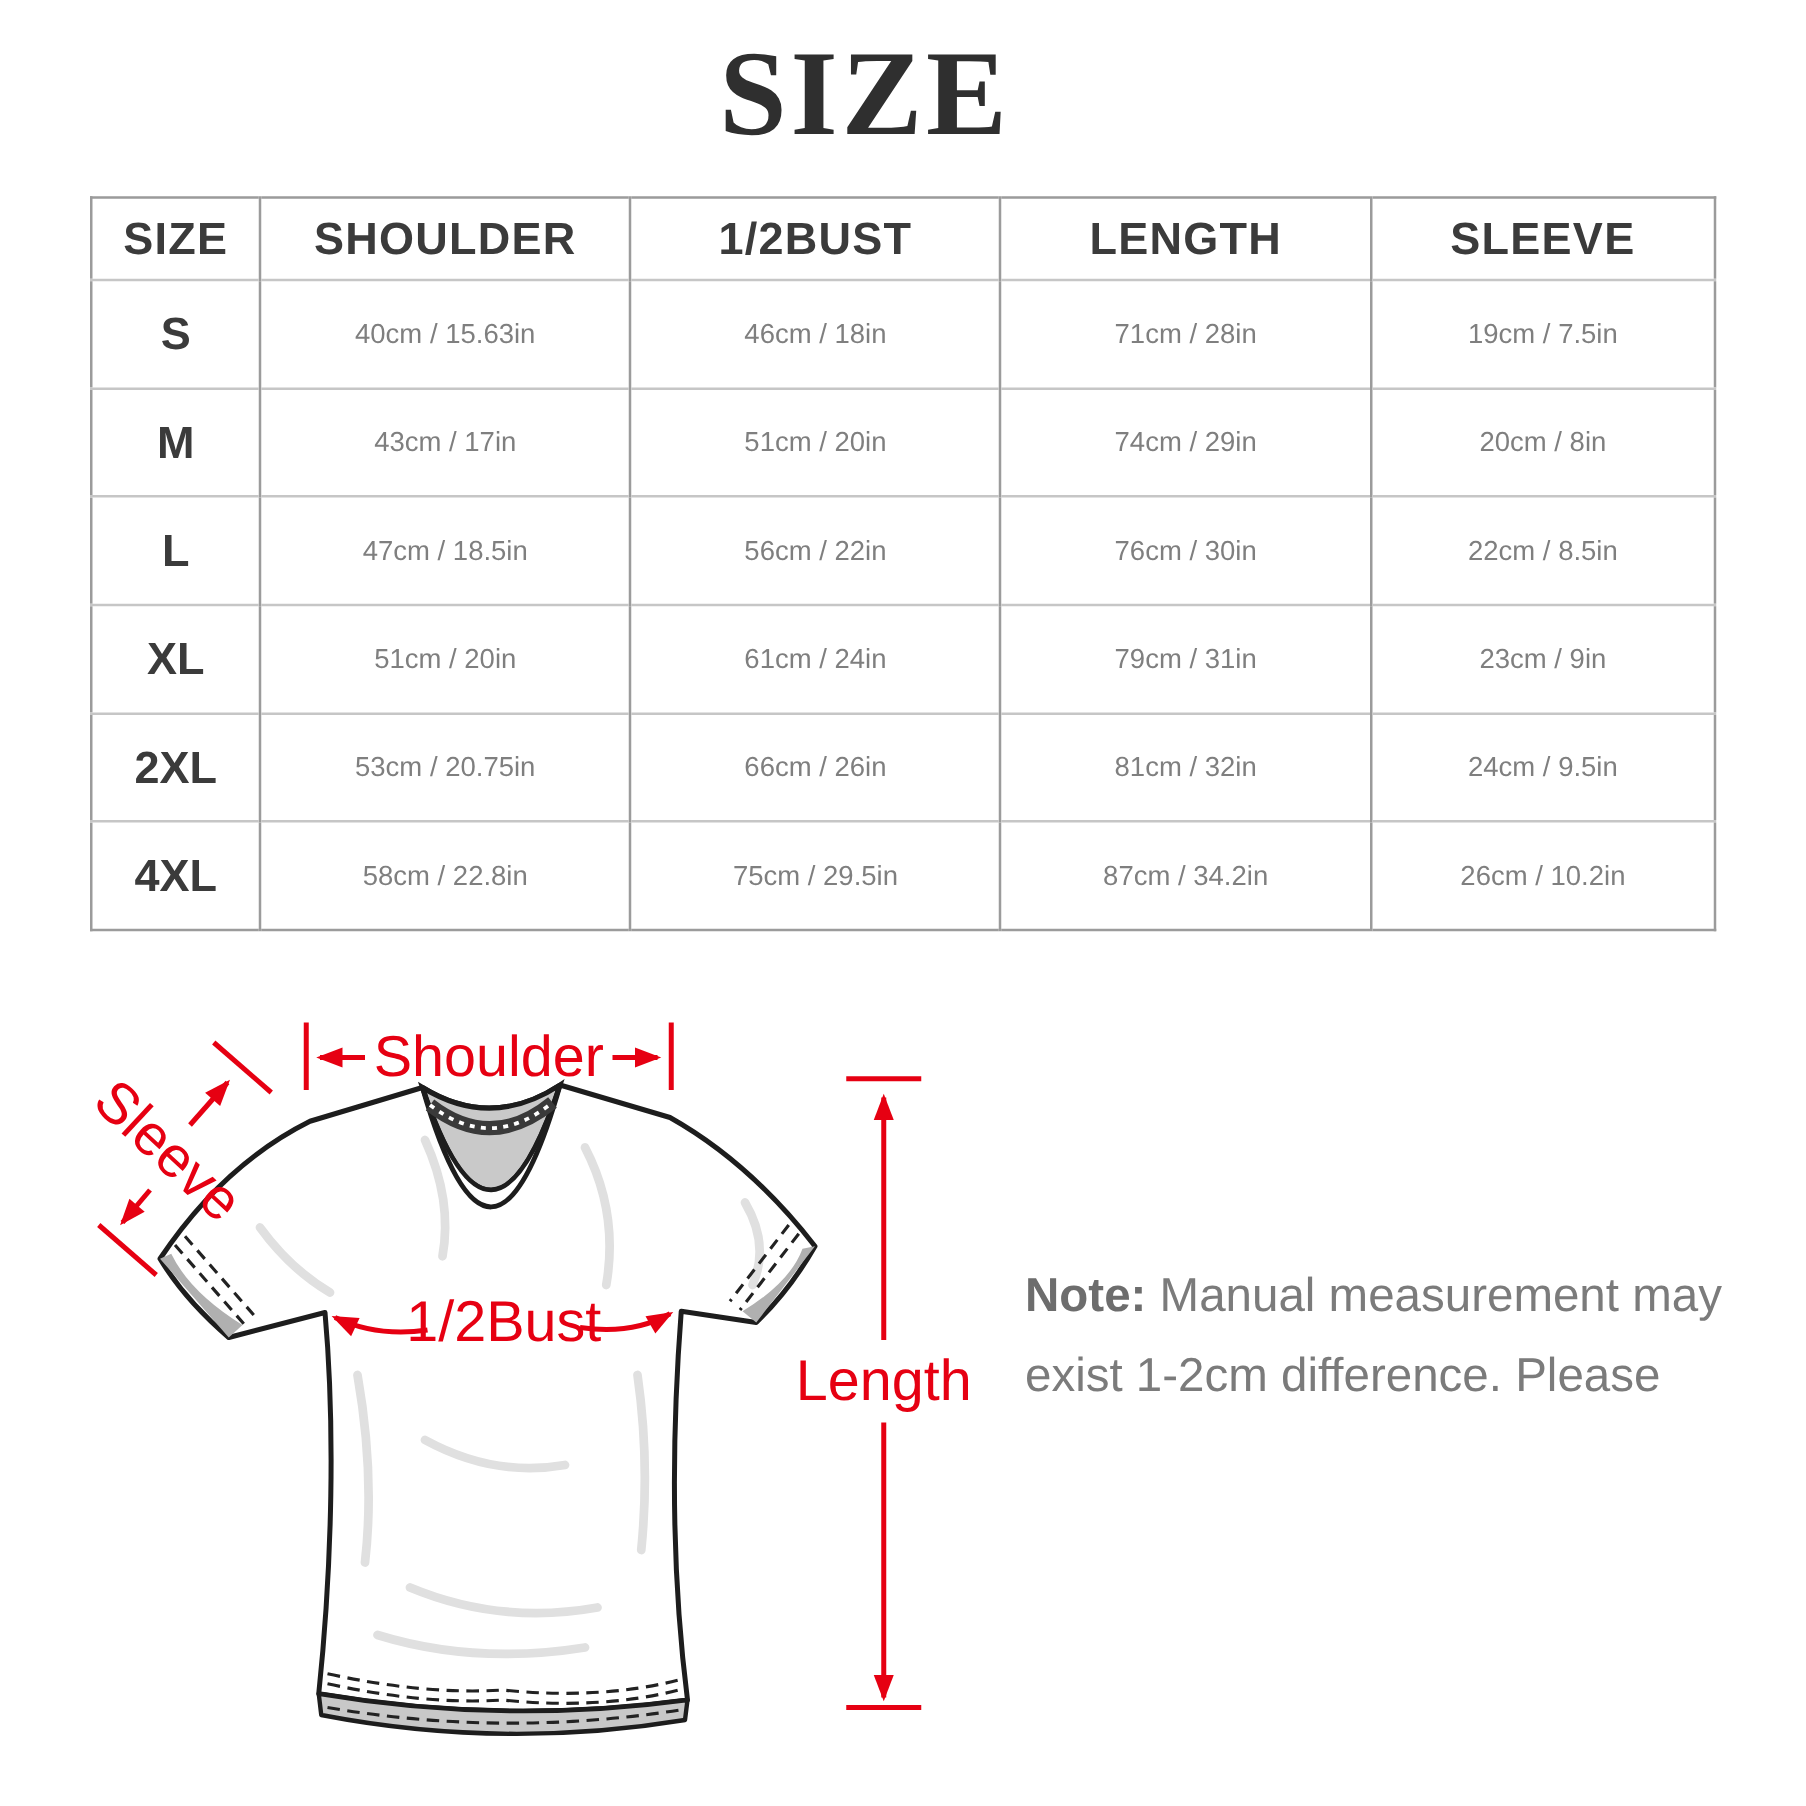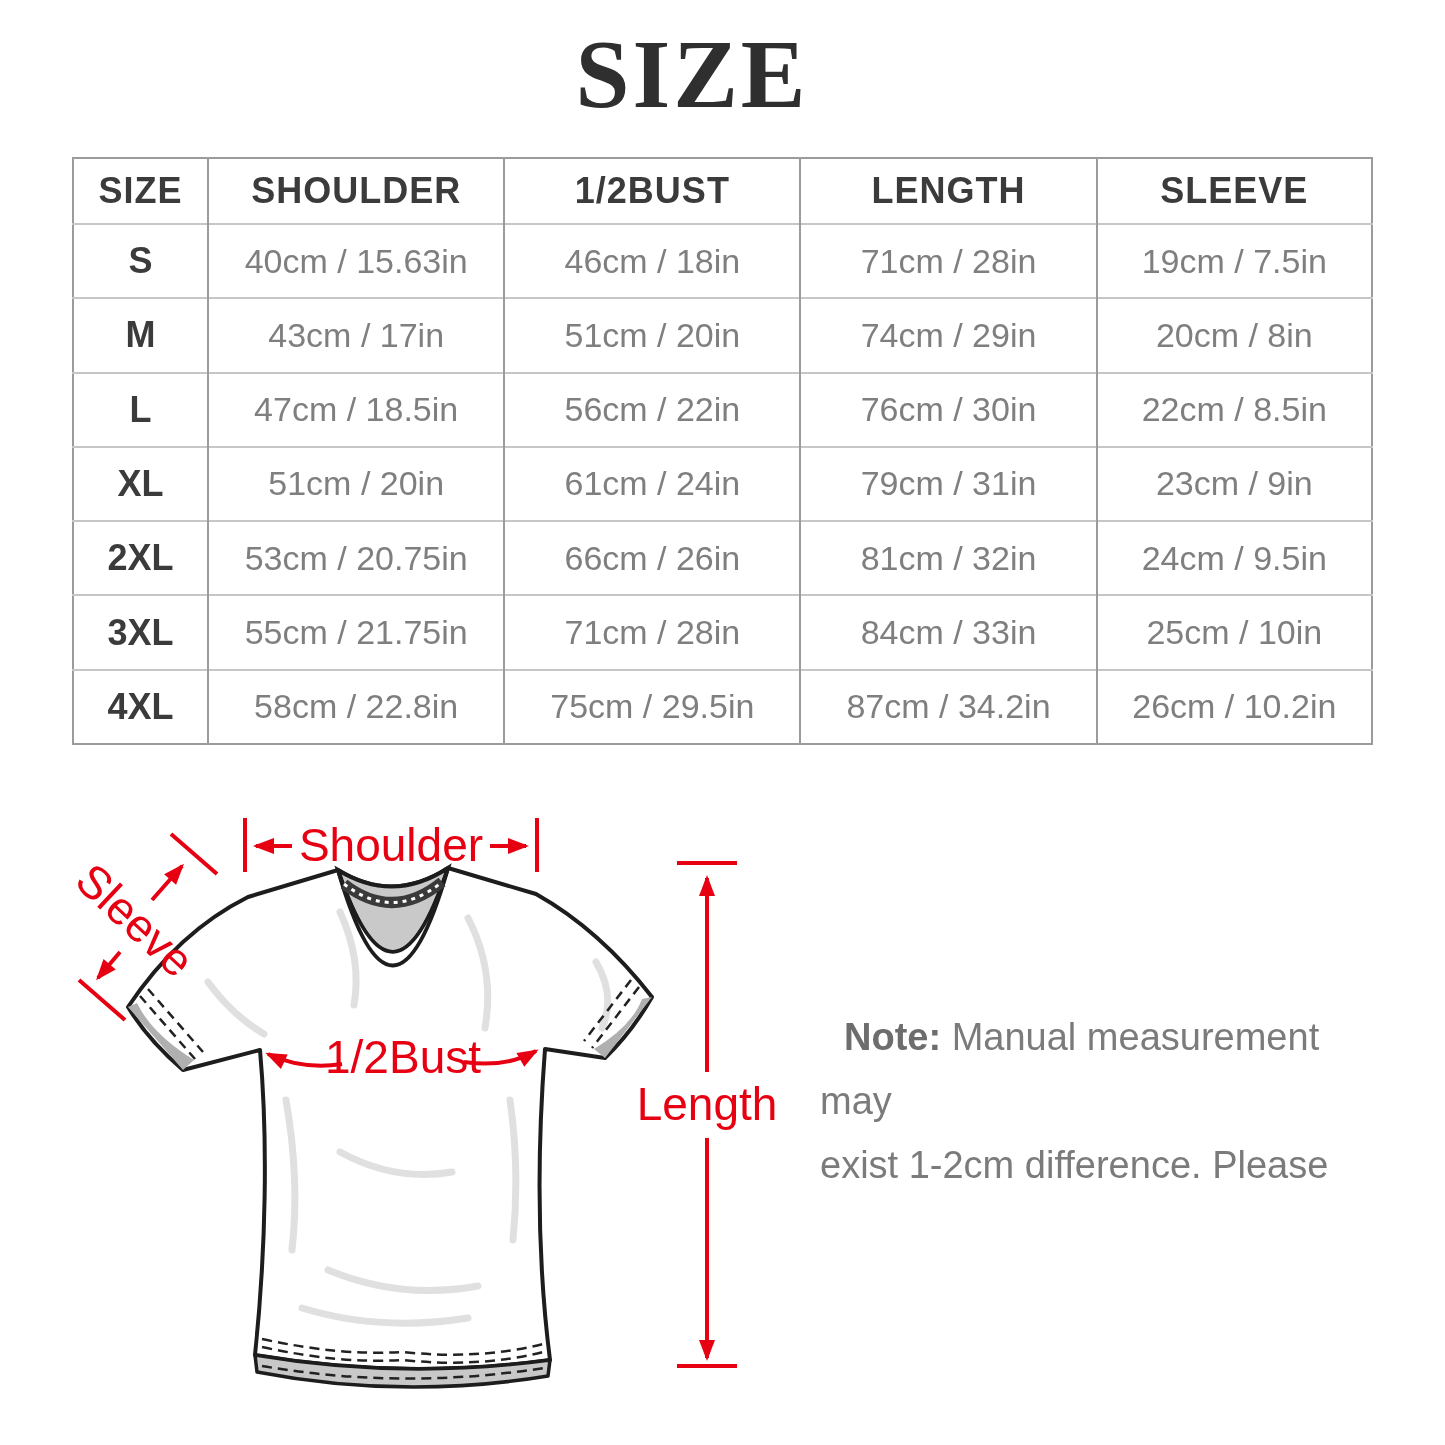--- a/index.html
+++ b/index.html
@@ -24,30 +24,30 @@
     border-top:2px solid #c6c6c6;
     text-align:center;vertical-align:middle;padding:0;
   }
   #size-table th:first-child,#size-table td:first-child{border-left:none;}
   #size-table thead th{border-top:none;}
   #size-table thead tr{height:66px;}
   #size-table tbody tr{height:65px;}
   #size-table thead th{
     font-size:36px;font-weight:bold;color:#3b3b3b;letter-spacing:1px;
   }
-  #size-table td{font-size:34px;color:#7f7f7f;}
+  #size-table td{font-size:22px;color:#7f7f7f;}
   #size-table td.size-col{font-size:36px;font-weight:bold;color:#3b3b3b;}
   
   #diagram{position:absolute;left:40px;top:800px;}
   
   #note{
     position:absolute;left:820px;top:968px;width:560px;
     font-size:38px;line-height:1.68;color:#7b7b7b;
   }
-  #note strong{font-weight:bold;color:#6d6d6d;margin-left:24px;}
+  #note strong{font-weight:bold;color:#6d6d6d;}
 </style>
 </head>
 <body>
 
 <div id="page">
 
   <div id="title">SIZE</div>
 
   <table id="size-table">
     <colgroup>
@@ -96,27 +96,20 @@
           <td>23cm / 9in</td>
         </tr>
         <tr>
           <td class="size-col">2XL</td>
           <td>53cm / 20.75in</td>
           <td>66cm / 26in</td>
           <td>81cm / 32in</td>
           <td>24cm / 9.5in</td>
         </tr>
         <tr>
-          <td class="size-col">3XL</td>
-          <td>55cm / 21.75in</td>
-          <td>71cm / 28in</td>
-          <td>84cm / 33in</td>
-          <td>25cm / 10in</td>
-        </tr>
-        <tr>
           <td class="size-col">4XL</td>
           <td>58cm / 22.8in</td>
           <td>75cm / 29.5in</td>
           <td>87cm / 34.2in</td>
           <td>26cm / 10.2in</td>
         </tr>
       </tbody>
   </table>
 
   <svg id="diagram" width="740" height="640" viewBox="0 0 740 640" xmlns="http://www.w3.org/2000/svg">

